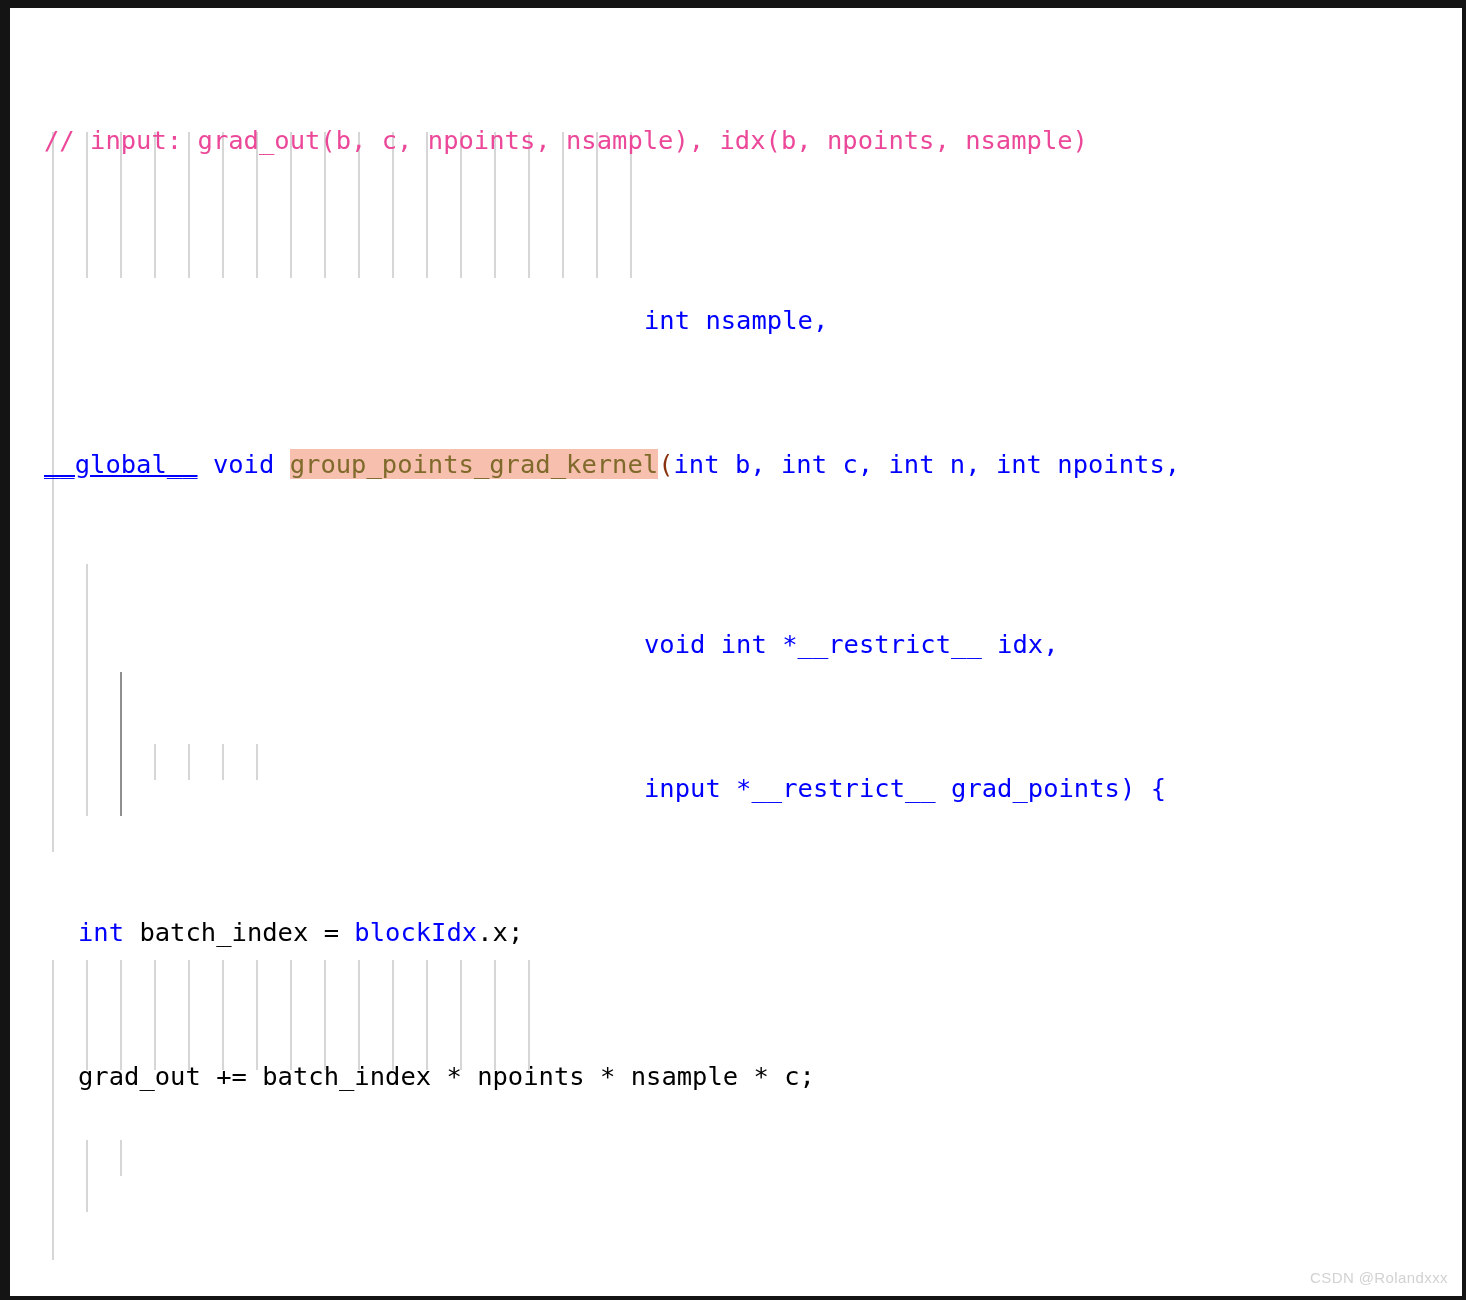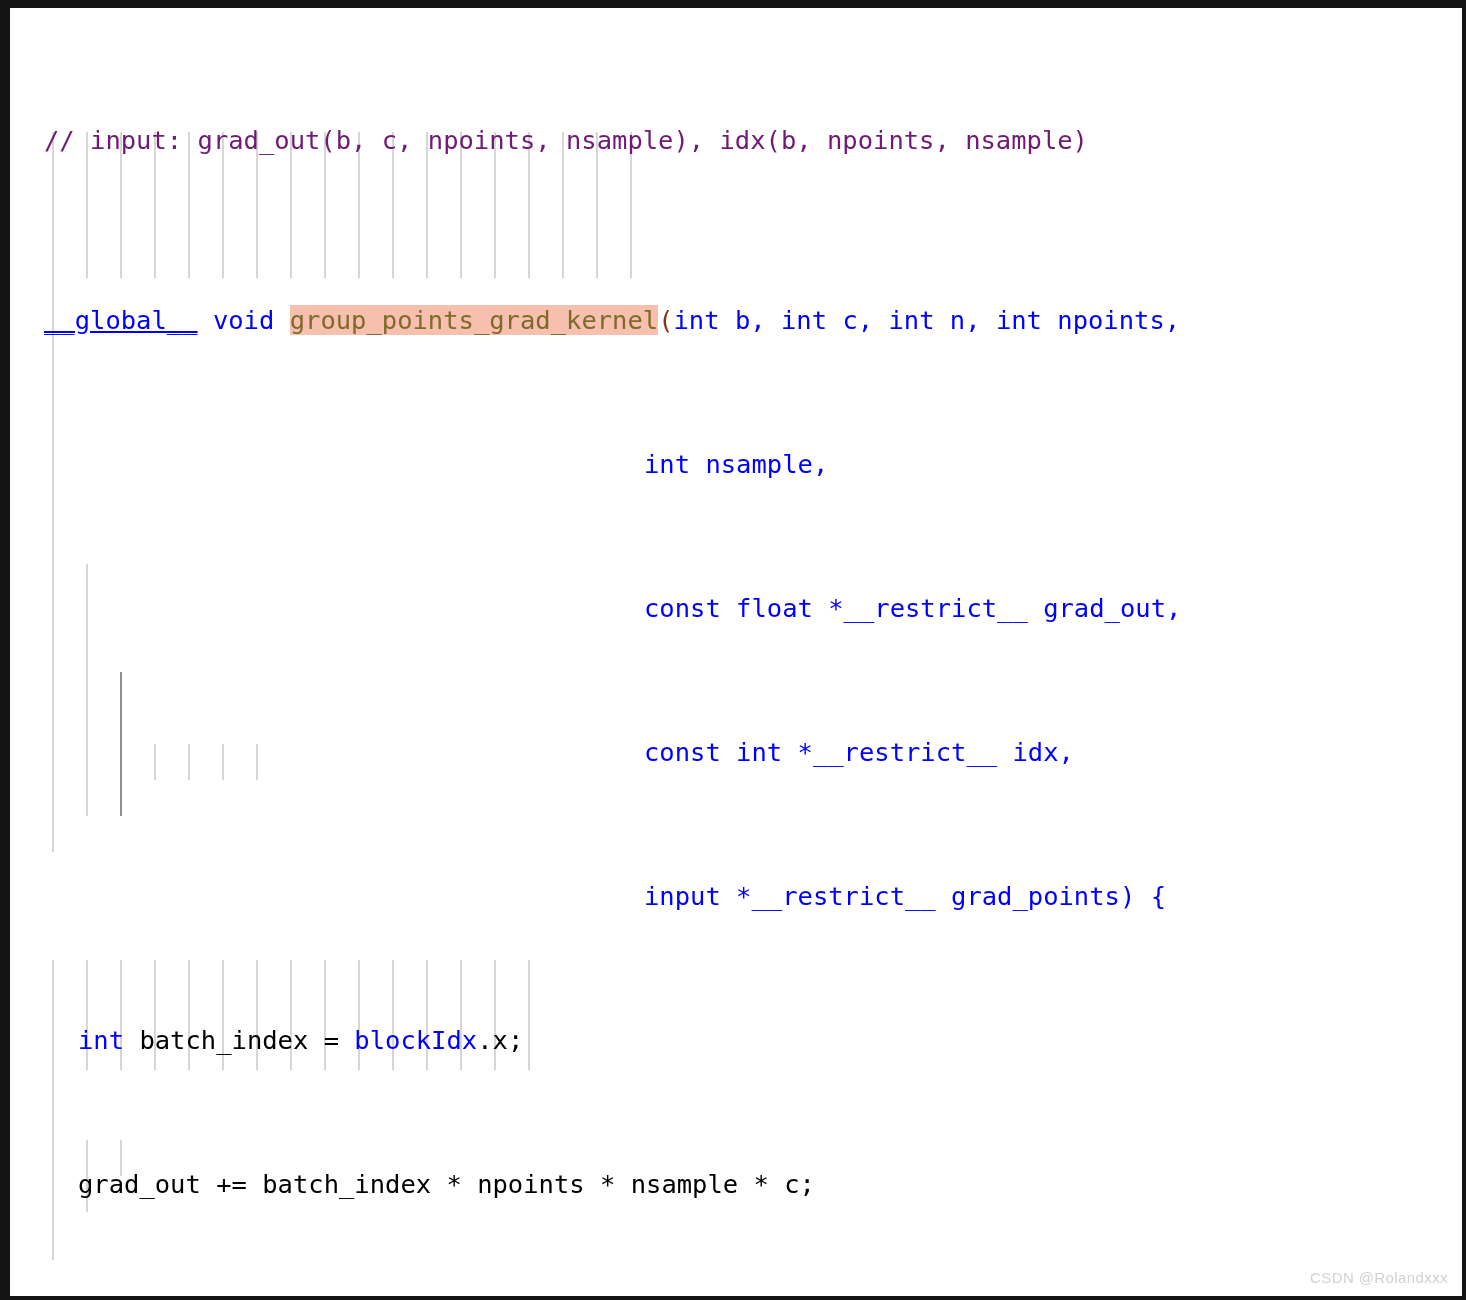--- a/index.html
+++ b/index.html
@@ -27,21 +27,21 @@
     letter-spacing:0px;
   }
   .ln{position:relative;height:36px;padding-left:34px;}
   
   .guides{position:absolute;left:0;top:0;width:100%;height:100%;pointer-events:none;}
   .g{position:absolute;width:2px;background:#d6d6d6;}
   .g.active{background:#8f8f8f;}
 
   
   .kw{color:#0000ff;}
-  .cm{color:#701a75;}           
+  .cm{color:#ec4899;}           
   .fn{color:#7f6a2b;}           
   .pl{color:#000000;}           
   .b1{color:#8a3311;}
   .hl-occ{background:#f6bfae;}
   #watermark{
     position:absolute;right:14px;bottom:10px;
     font-family:"Liberation Sans",sans-serif;
     font-size:15px;color:#d2d2d2;letter-spacing:.4px;
   }
 </style>
@@ -102,27 +102,26 @@
 
     <div class="g" style="left:76px; top:1132px; height:72px;"></div>
     <div class="g" style="left:110px; top:1132px; height:36px;"></div>
   </div>
 
   <div id="code">
 
     <div class="ln"><span class="cm">// input: grad_out(b, c, npoints, nsample), idx(b, npoints, nsample)</span></div>
 
 
+    <div class="ln"><span style="padding-left:600px"></span><span class="kw">int nsample,</span></div>
+
     <div class="ln"><span class="kw" style="text-decoration:underline;">__global__</span><span class="pl"> </span><span class="kw">void</span><span class="pl"> </span><span class="fn hl-occ">group_points_grad</span><span class="fn hl-occ">_kernel</span><span class="b1">(</span><span class="kw">int b, int c, int n, int npoints,</span></div>
 
-    <div class="ln"><span style="padding-left:600px"></span><span class="kw">int nsample,</span></div>
 
-    <div class="ln"><span style="padding-left:600px"></span><span class="kw">const float *__restrict__ grad_out,</span></div>
-
-    <div class="ln"><span style="padding-left:600px"></span><span class="kw">const int *__restrict__ idx,</span></div>
+    <div class="ln"><span style="padding-left:600px"></span><span class="kw">void int *__restrict__ idx,</span></div>
 
     <div class="ln"><span style="padding-left:600px"></span><span class="kw">input *__restrict__ grad_points) {</span></div>
 
     <div class="ln"><span style="padding-left:34px"></span><span class="pl"><span class="kw">int</span> batch_index = <span class="kw">blockIdx</span>.x;</span></div>
 
     <div class="ln"><span style="padding-left:34px"></span><span class="pl">grad_out += batch_index * npoints * nsample * c;</span></div>
 
     
 
     

